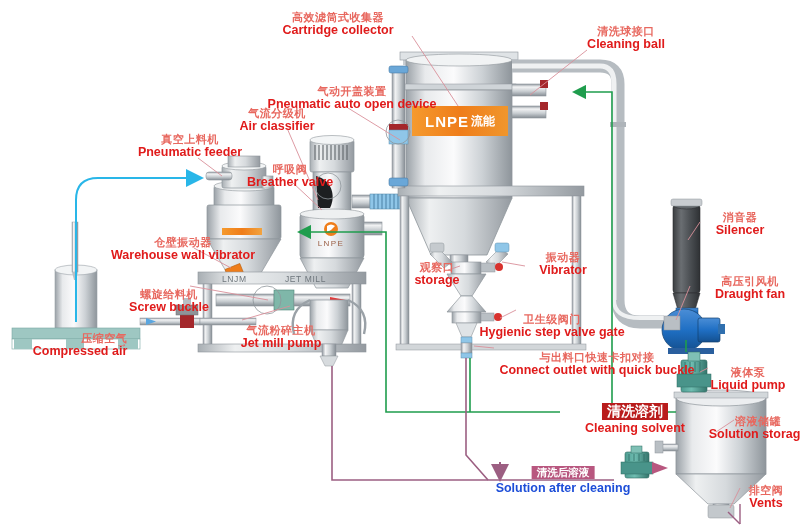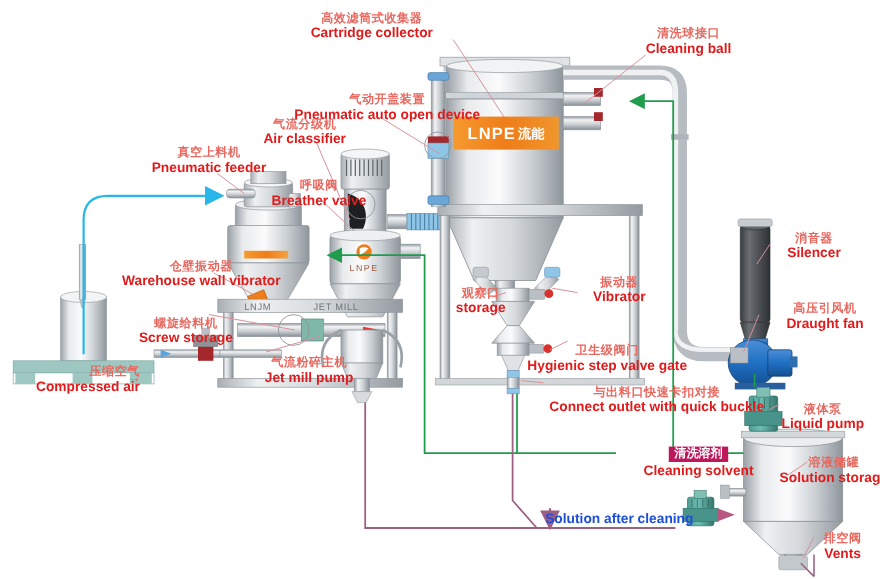--- a/index.html
+++ b/index.html
@@ -3,21 +3,21 @@
 <meta charset="utf-8">
 <style>
   html,body{margin:0;padding:0;}
   body{width:800px;height:526px;background:#ffffff;position:relative;overflow:hidden;
        font-family:"Liberation Sans",sans-serif;}
   #stage{position:absolute;left:0;top:0;width:800px;height:526px;}
   svg.layer{position:absolute;left:0;top:0;width:800px;height:526px;overflow:visible;}
   .lbl{position:absolute;text-align:center;line-height:1.05;white-space:nowrap;}
   .cn{color:#e8685f;font-size:11px;font-weight:700;letter-spacing:.5px;}
   .en{color:#e01b1b;font-size:12.5px;font-weight:700;}
-  .cn-box{display:inline-block;background:#be185d;color:#ffffff;padding:1px 5px;font-size:11px;font-weight:700;}
+  .cn-box{display:inline-block;background:#b91c1c;color:#ffffff;padding:1px 5px;font-size:14px;font-weight:700;}
   .cn-box-m{display:inline-block;background:#b8577f;color:#ffffff;padding:1px 5px;font-size:10.5px;font-weight:700;}
   .brand{position:absolute;display:flex;align-items:center;justify-content:center;
          font-weight:700;color:#ffffff;}
 </style>
 </head>
 <body>
 
 <div id="stage">
 
   <svg class="layer" viewBox="0 0 800 526">
@@ -375,21 +375,21 @@
       <div class="en">Breather valve</div>
     </div>
 
     <div class="lbl" style="left:183px;top:237px;transform:translateX(-50%);">
       <div class="cn">仓壁振动器</div>
       <div class="en">Warehouse wall vibrator</div>
     </div>
 
     <div class="lbl" style="left:169px;top:289px;transform:translateX(-50%);">
       <div class="cn">螺旋给料机</div>
-      <div class="en">Screw storage</div>
+      <div class="en">Screw buckle</div>
     </div>
 
     <div class="lbl" style="left:281px;top:325px;transform:translateX(-50%);">
       <div class="cn">气流粉碎主机</div>
       <div class="en">Jet mill pump</div>
     </div>
 
     <div class="lbl" style="left:80px;top:333px;transform:translateX(-50%);text-align:right;">
       <div class="cn">压缩空气</div>
       <div class="en">Compressed air</div>
@@ -442,17 +442,20 @@
     </div>
 
     <div class="lbl" style="left:635px;top:403px;transform:translateX(-50%);">
       <div>
         <span class="cn-box">清洗溶剂</span>
       </div>
       <div class="en" style="color:#e01b1b;margin-top:2px;">Cleaning solvent</div>
     </div>
 
     <div class="lbl" style="left:563px;top:463px;transform:translateX(-50%);">
+      <div>
+        <span class="cn-box-m">清洗后溶液</span>
+      </div>
       <div class="en" style="color:#1d4ed8;margin-top:2px;">Solution after cleaning</div>
     </div>
 
   </div>
 </div>
 
 </body></html>

